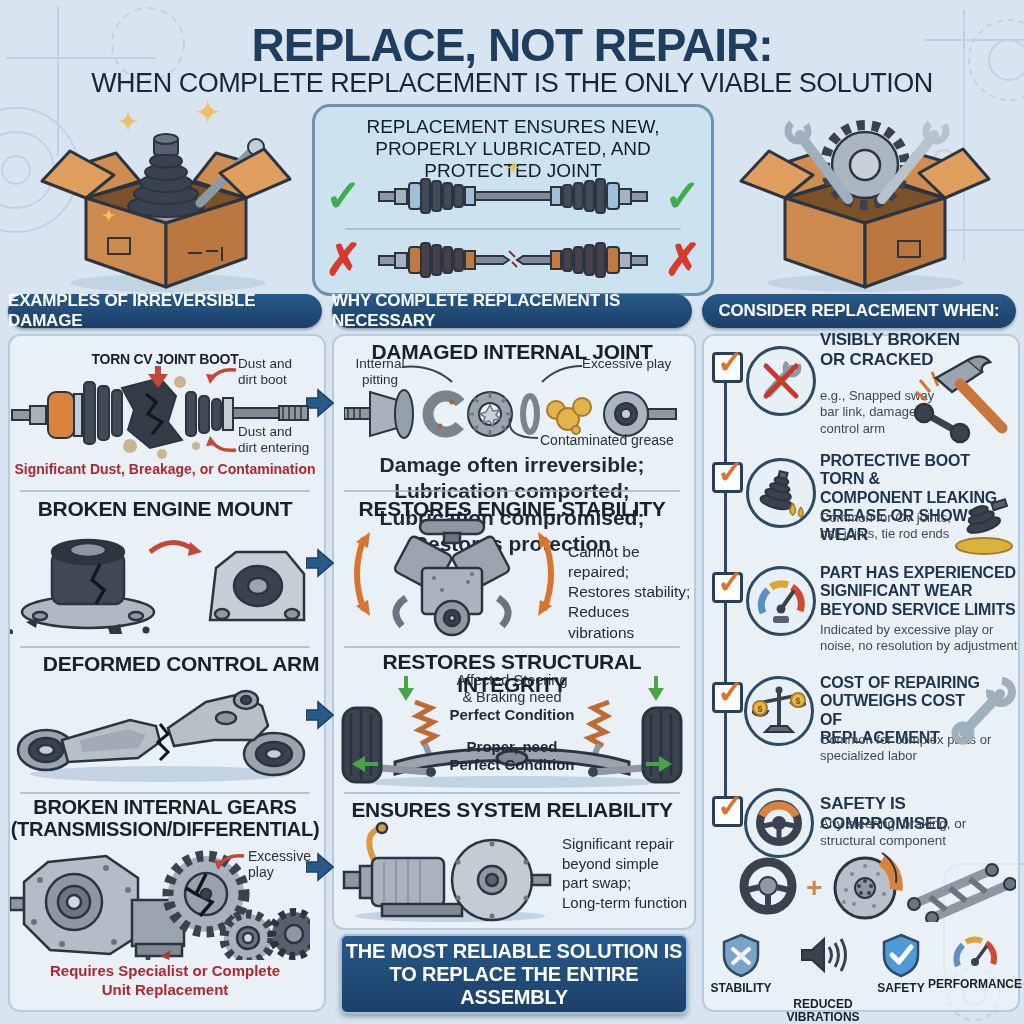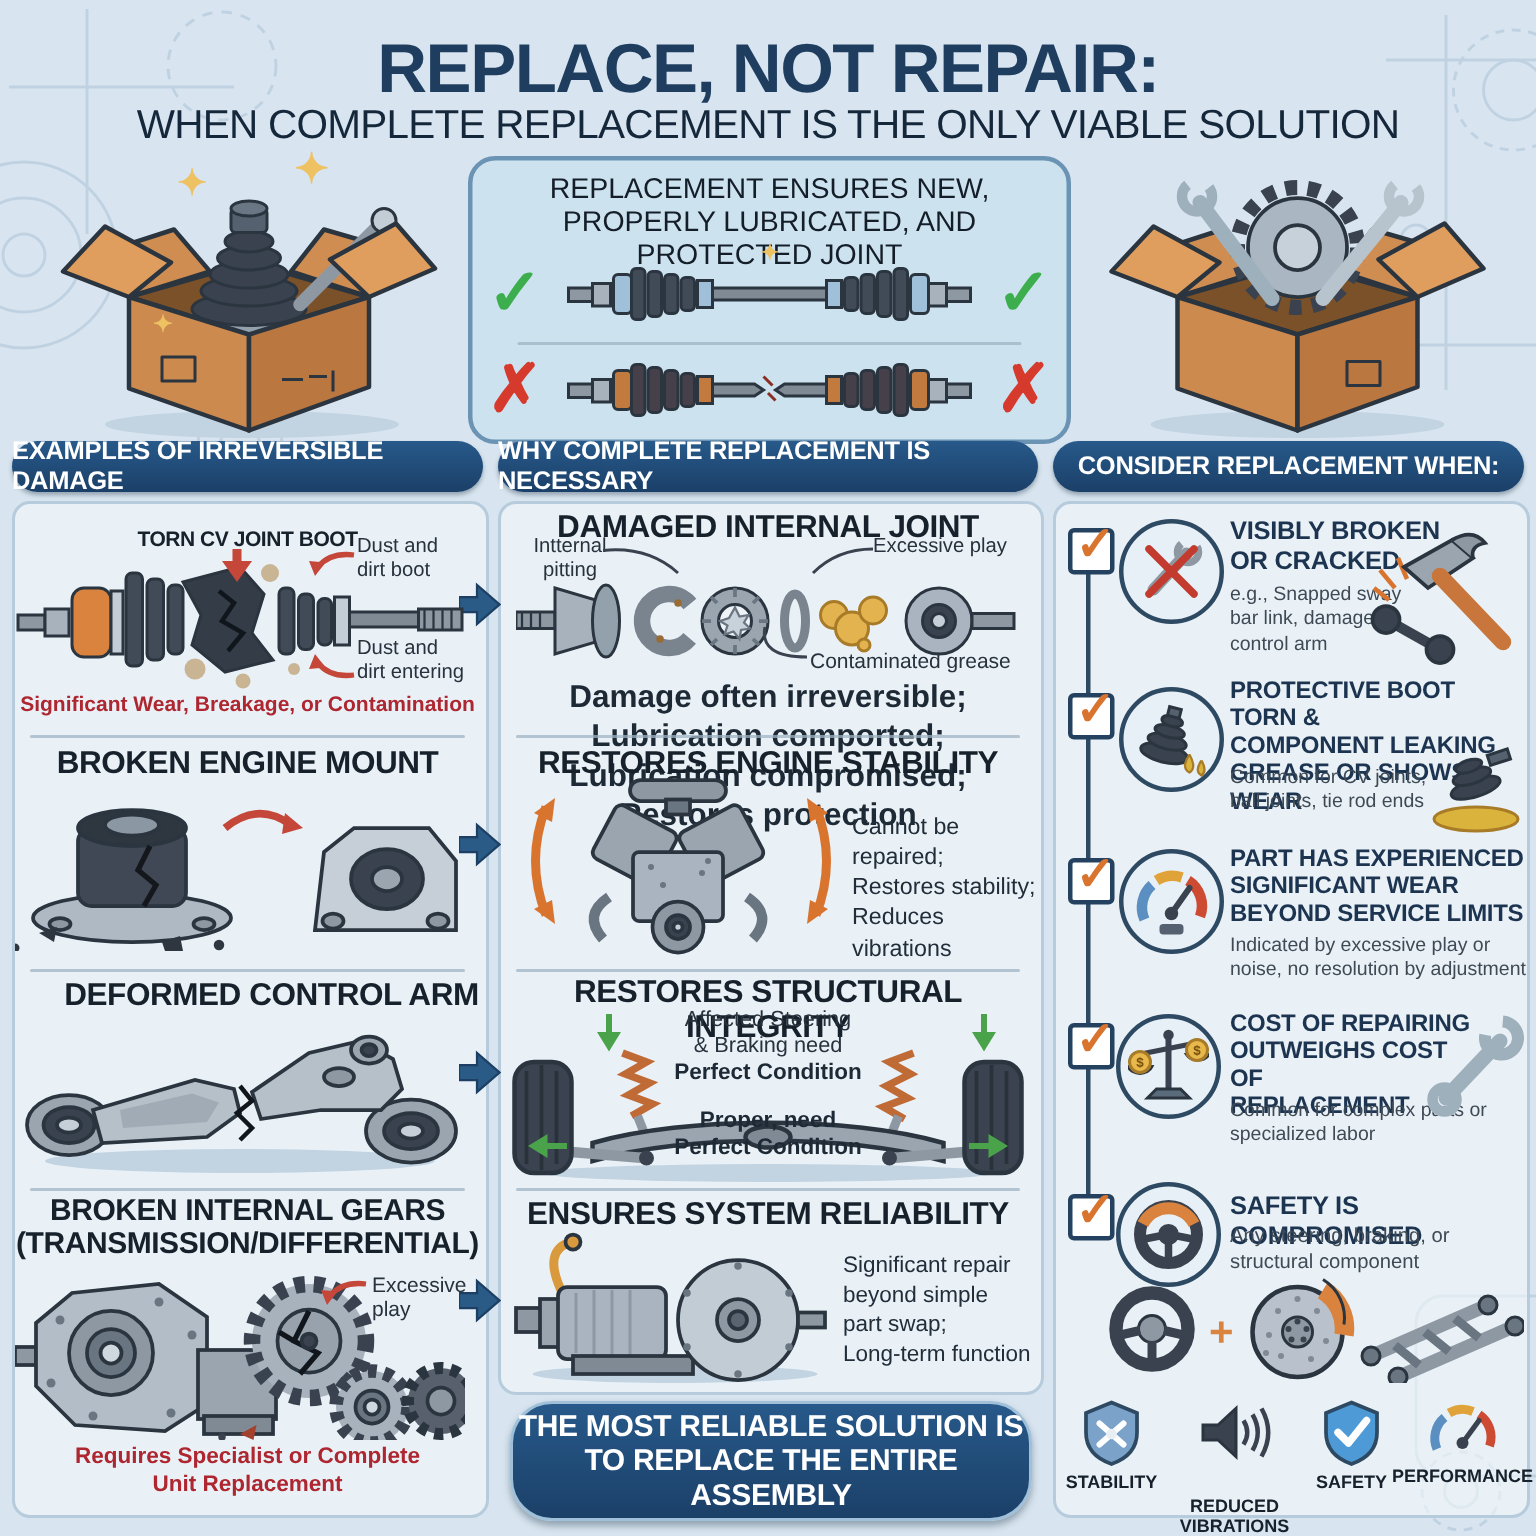--- a/index.html
+++ b/index.html
@@ -235,21 +235,21 @@
       <polygon points="2,8 13,9 6,18" fill="#c4473a"></polygon>
     </svg>
   <div class="abs ann pre" style="left:238px;top:356px;width:80px;font-size:13.5px">Dust and
 dirt boot</div>
   <svg class="abs" style="left:204px;top:436px;transform:scaleY(-1)" width="34" height="18">
       <path d="M32,4 Q16,2 8,12" stroke="#c4473a" stroke-width="3.5" fill="none"></path>
       <polygon points="2,8 13,9 6,18" fill="#c4473a"></polygon>
     </svg>
   <div class="abs ann pre" style="left:238px;top:424px;width:84px;font-size:13.5px">Dust and
 dirt entering</div>
-  <div class="abs ctr red-cap" style="left:8px;top:461px;width:314px;font-size:14px">Significant Wear, Breakage, or Contamination</div>
+  <div class="abs ctr red-cap" style="left:8px;top:461px;width:314px;font-size:14px">Significant Dust, Breakage, or Contamination</div>
   <div class="divider" style="left:20px;top:490px;width:290px"></div>
 
   <div class="abs ctr sec-title" style="left:8px;top:497px;width:314px;font-size:21px">BROKEN ENGINE MOUNT</div>
   <svg class="abs" style="left:10px;top:524px" width="300" height="110">
     <g stroke="#2b3540" stroke-width="2.5">
       <ellipse cx="78" cy="88" rx="66" ry="16" fill="#aeb9c3"></ellipse>
       <ellipse cx="30" cy="92" rx="7" ry="4" fill="#8d98a3"></ellipse>
         <ellipse cx="126" cy="92" rx="7" ry="4" fill="#8d98a3"></ellipse>
       <rect x="42" y="28" width="72" height="52" rx="9" fill="#3f4854"></rect>
       <ellipse cx="78" cy="28" rx="36" ry="12" fill="#2e3640"></ellipse>
@@ -478,38 +478,38 @@
         <circle cx="152" cy="60" r="6" fill="#5a6470"></circle>
       <rect x="192" y="55" width="18" height="10" fill="#8d98a3"></rect>
     </g>
   </svg>
   <div class="abs body-txt pre" style="left:562px;top:834px;width:130px;font-size:15px">Significant repair
 beyond simple
 part swap;
 Long-term function</div>
 
   <div class="abs ctr pre" style="left:340px;top:934px;width:344px;height:76px;background:linear-gradient(180deg,#27598a,#1b4068);
-       border-radius:28px;border:2px solid #9fc0d8;color:#fff;font-size:20px;font-weight:bold;display:flex;align-items:center;
+       border-radius:7px;border:2px solid #9fc0d8;color:#fff;font-size:20px;font-weight:bold;display:flex;align-items:center;
        justify-content:center;letter-spacing:-0.2px;box-shadow:0 3px 5px rgba(20,40,60,.35)">THE MOST RELIABLE SOLUTION IS
 TO REPLACE THE ENTIRE ASSEMBLY</div>
 
   <div class="abs" style="left:724px;top:372px;width:3px;height:438px;background:#2e4a63;z-index:1"></div>
 
   <div class="cbx" style="left:712px;top:352px">
       <span class="tick">✓</span>
     </div>
   <div class="icircle" style="left:746px;top:346px">
     <svg width="52" height="52">
         <line x1="14" y1="38" x2="36" y2="14" stroke="#8d98a3" stroke-width="8" stroke-linecap="round"></line>
         <circle cx="37" cy="13" r="7" stroke="#8d98a3" stroke-width="5" fill="none" stroke-dasharray="28 12"></circle>
         <line x1="11" y1="11" x2="41" y2="41" stroke="#c23b2e" stroke-width="5" stroke-linecap="round"></line>
         <line x1="41" y1="11" x2="11" y2="41" stroke="#c23b2e" stroke-width="5" stroke-linecap="round"></line>
       </svg>
   </div>
-  <div class="abs r-title pre" style="left:820px;top:344px;width:150px;font-size:17px">VISIBLY BROKEN
+  <div class="abs r-title pre" style="left:820px;top:330px;width:150px;font-size:17px">VISIBLY BROKEN
 OR CRACKED</div>
   <div class="abs r-sub pre" style="left:820px;top:388px;width:130px">e.g., Snapped sway
 bar link, damaged
 control arm</div>
   <svg class="abs" style="left:908px;top:352px" width="104" height="94">
     <g stroke="#2b3540" stroke-width="2.5">
       <path d="M8,40 L18,48 M12,28 L22,40 M24,20 L30,34" stroke="#d9742f" stroke-width="3" fill="none"></path>
       <polygon points="28,26 60,8 74,20 44,40" fill="#9aa5b0"></polygon>
       <path d="M60,8 Q74,0 82,10 Q72,12 74,20" fill="#8d98a3"></path>
       <line x1="52" y1="32" x2="94" y2="76" stroke="#c8763b" stroke-width="11" stroke-linecap="round"></line>

